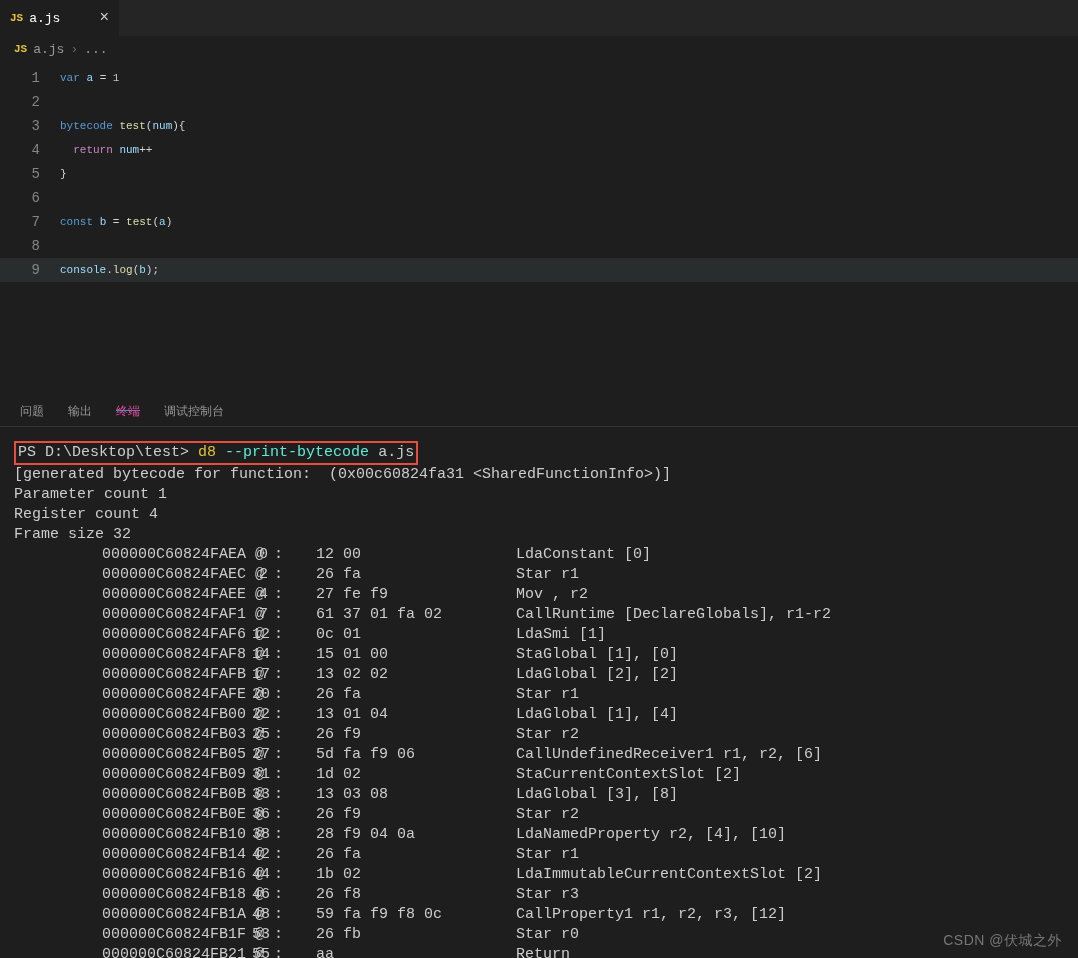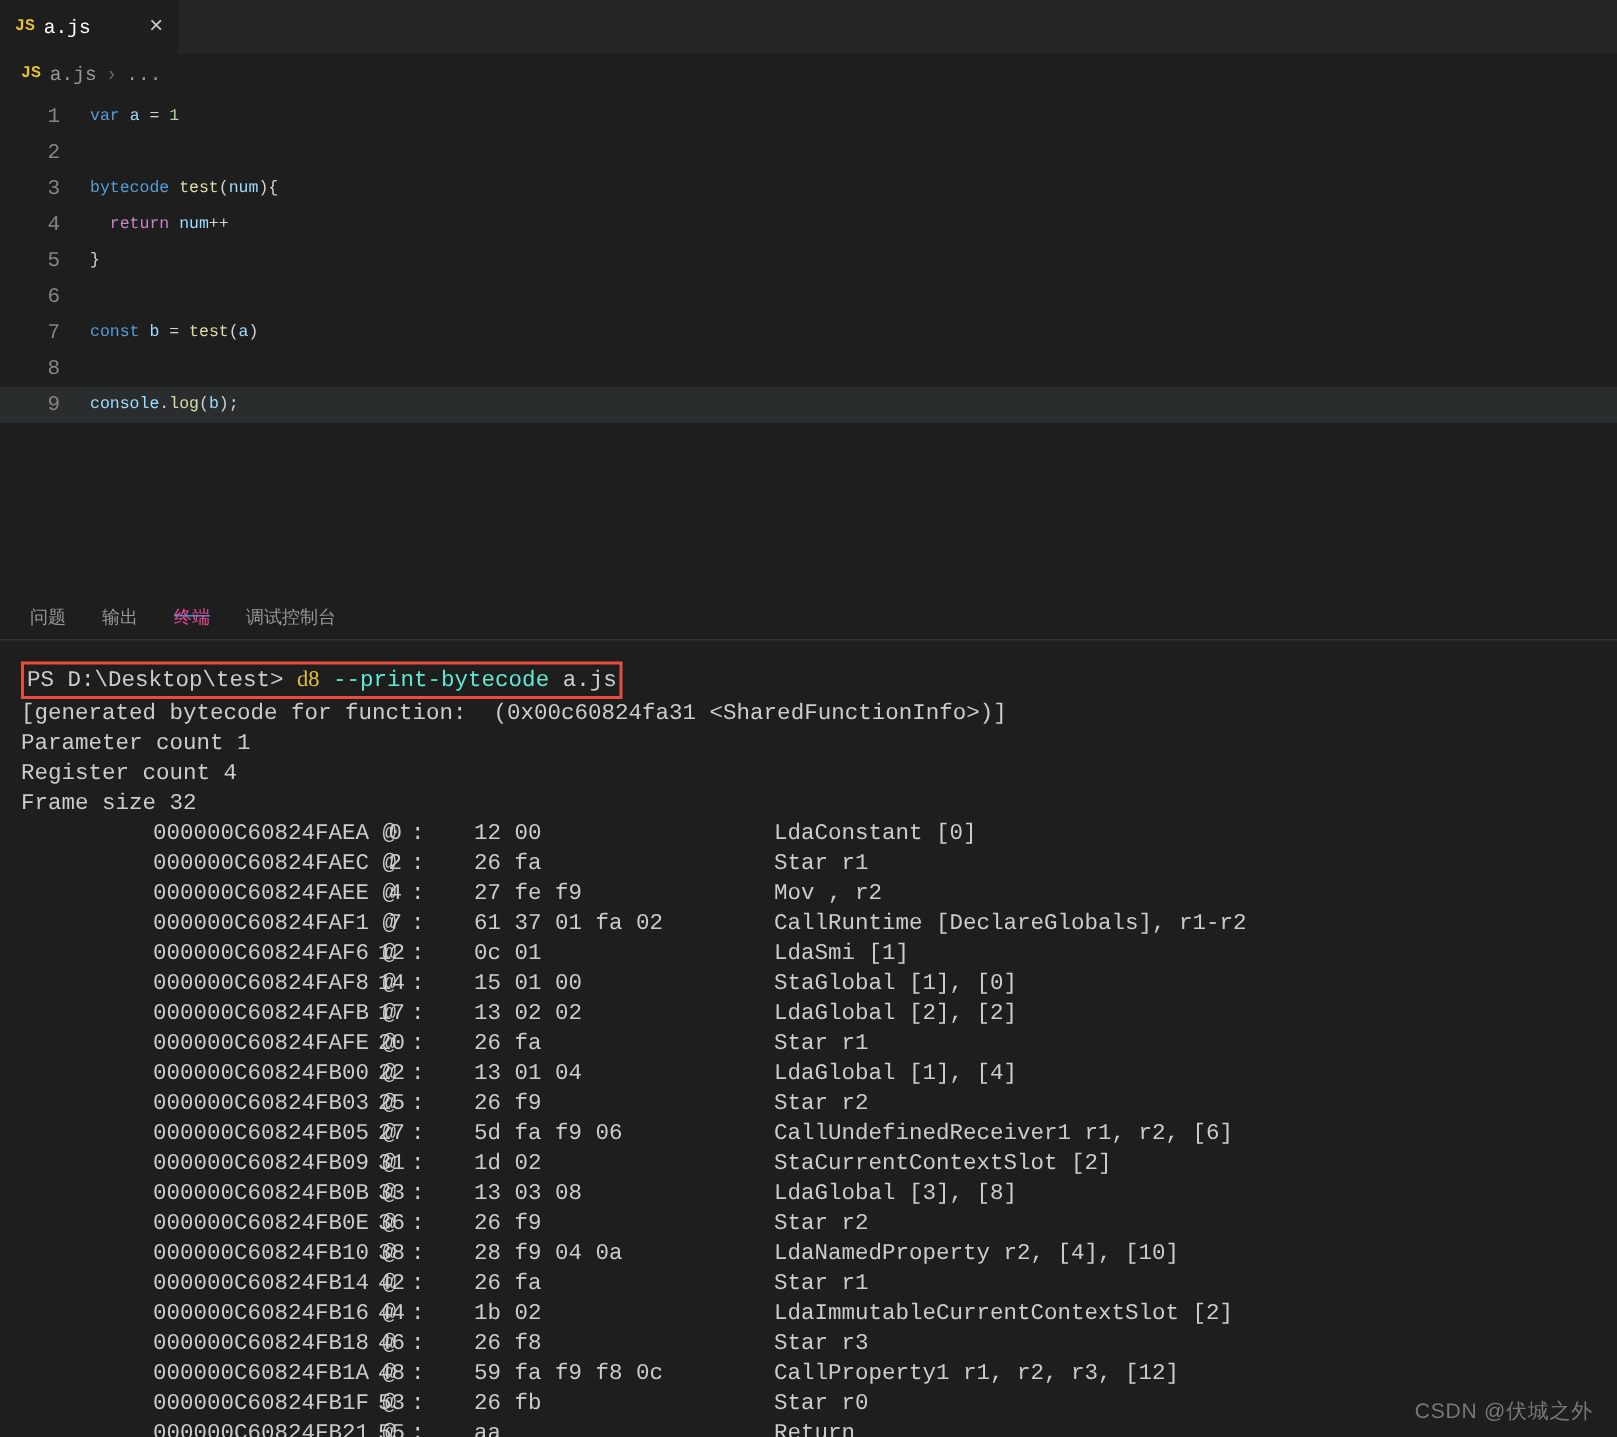--- a/index.html
+++ b/index.html
@@ -118,21 +118,21 @@
   line-height: 20px;
   color: #cccccc;
   white-space: pre;
 }
 .cmd-box {
   border: 2px solid #e74c3c;
   display: inline-block;
   padding: 0 2px;
 }
 .ps-prompt { color: #cccccc; }
-.cmd-yellow { color: #e2c039; font-family: Liberation Serif, serif; }
+.cmd-yellow { color: #e2c039; }
 .cmd-gray { color: #5eead4; }
 .cmd-white { color: #cccccc; }
 .byte-row {
   display: grid;
   grid-template-columns: 88px 150px 18px 46px 200px 1fr;
 }
 .addr { text-align: right; padding-right: 6px; }
 .off { text-align: right; padding-right: 2px; }
 .colon { text-align: left; padding-left: 4px; }
 .hex { }

